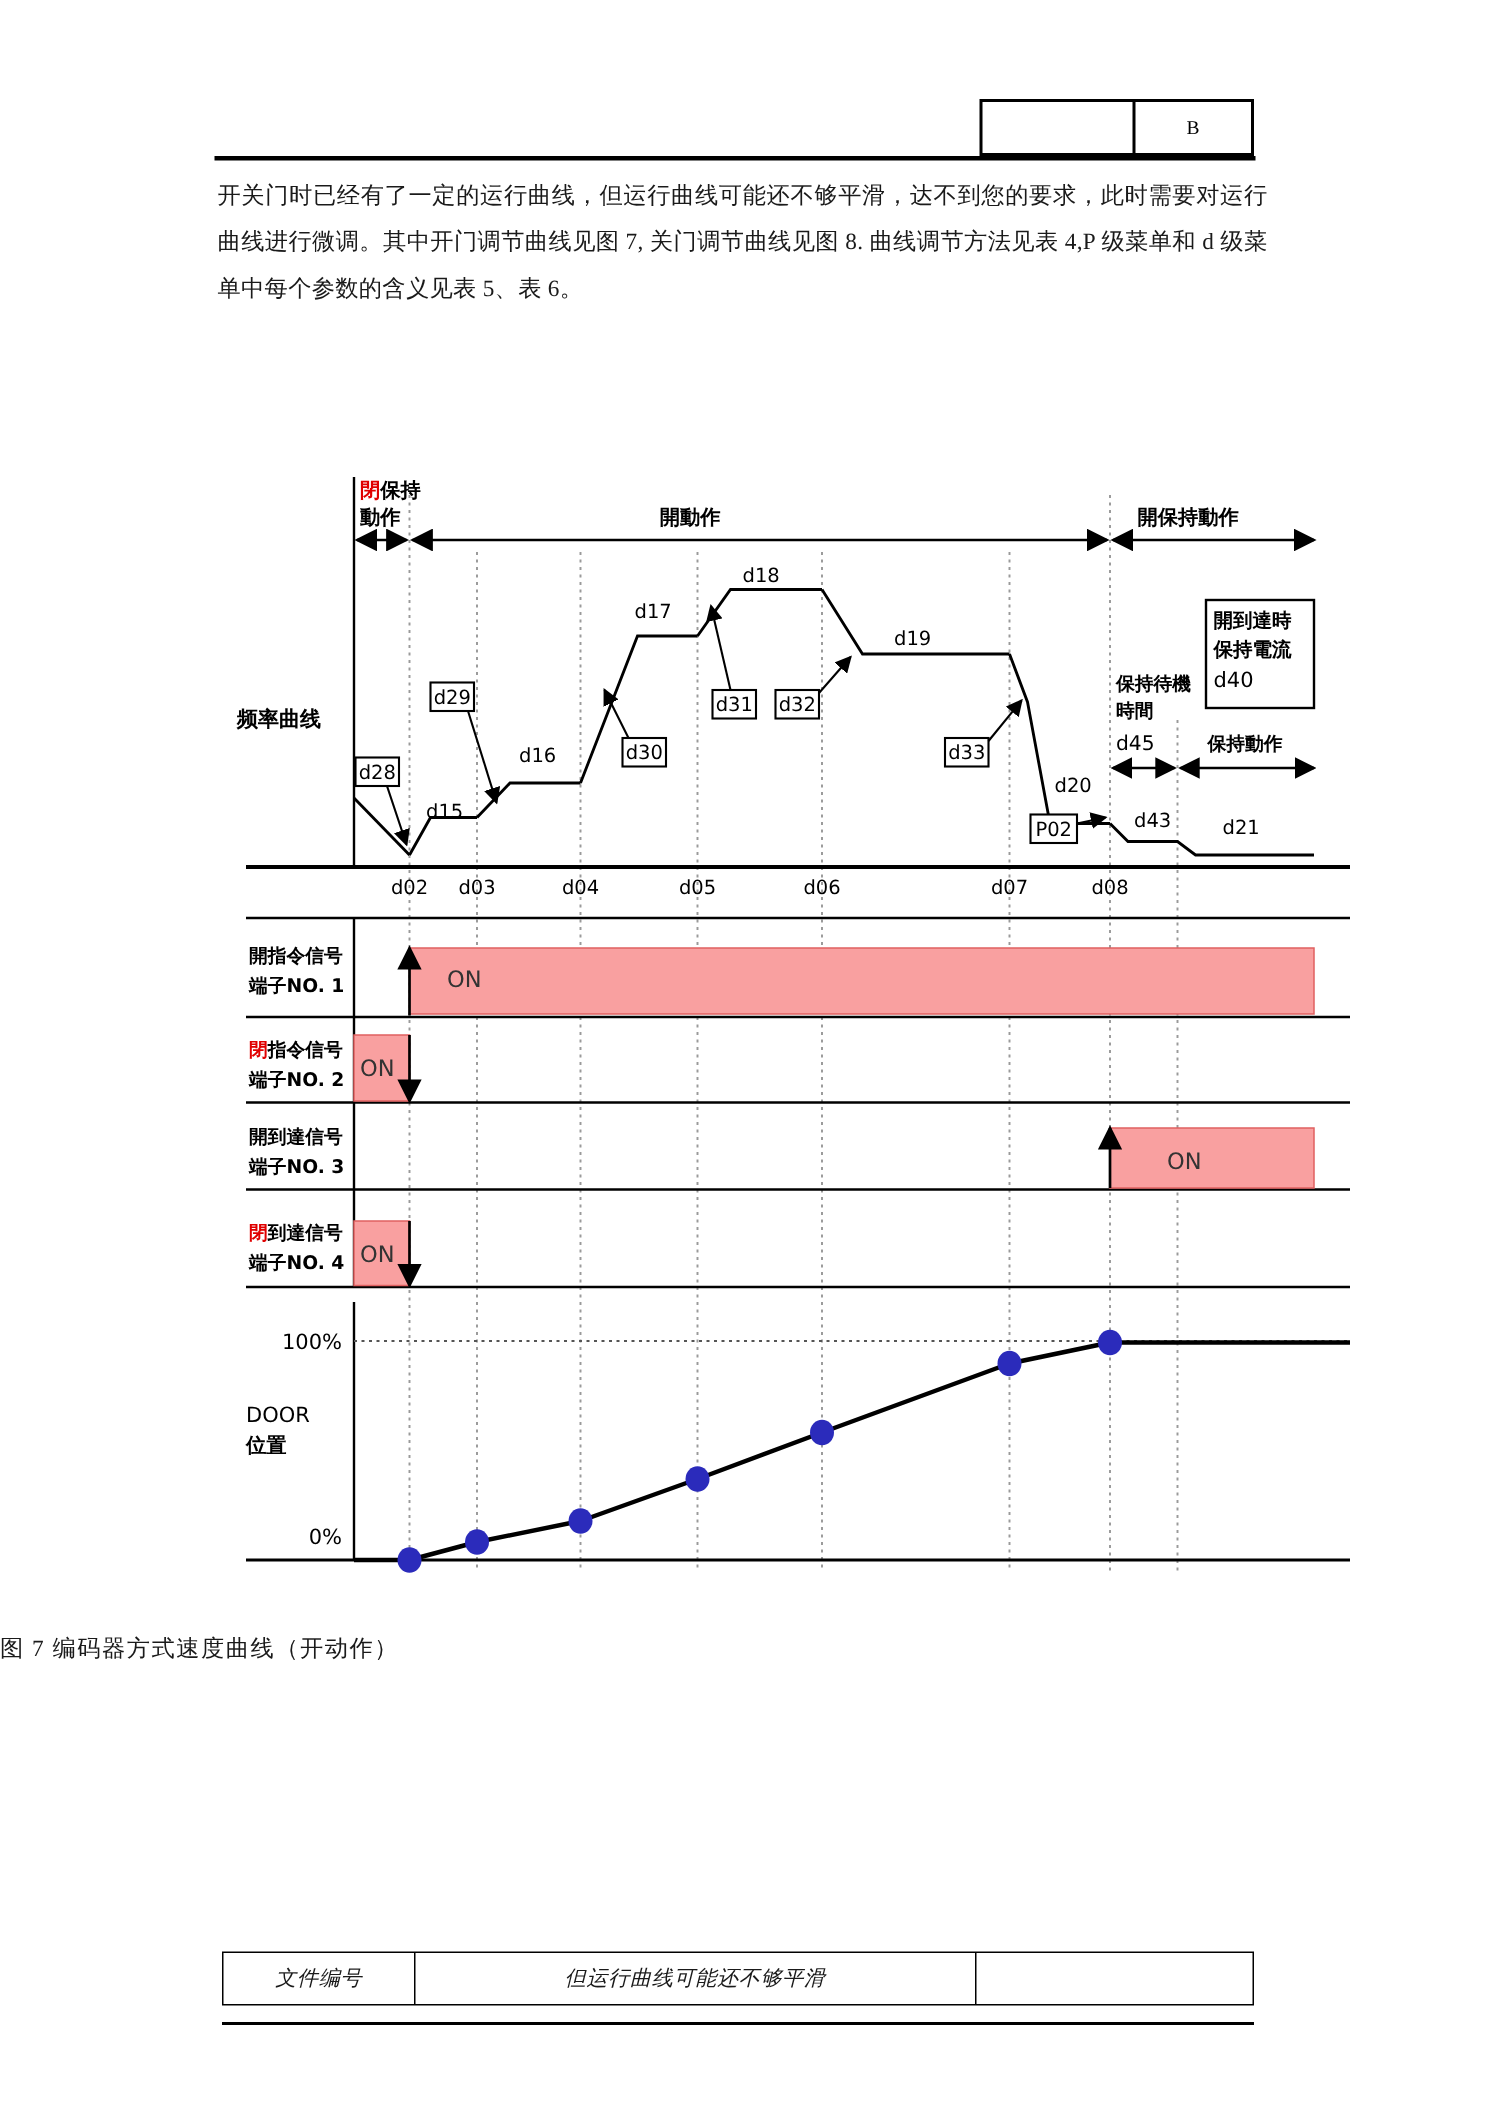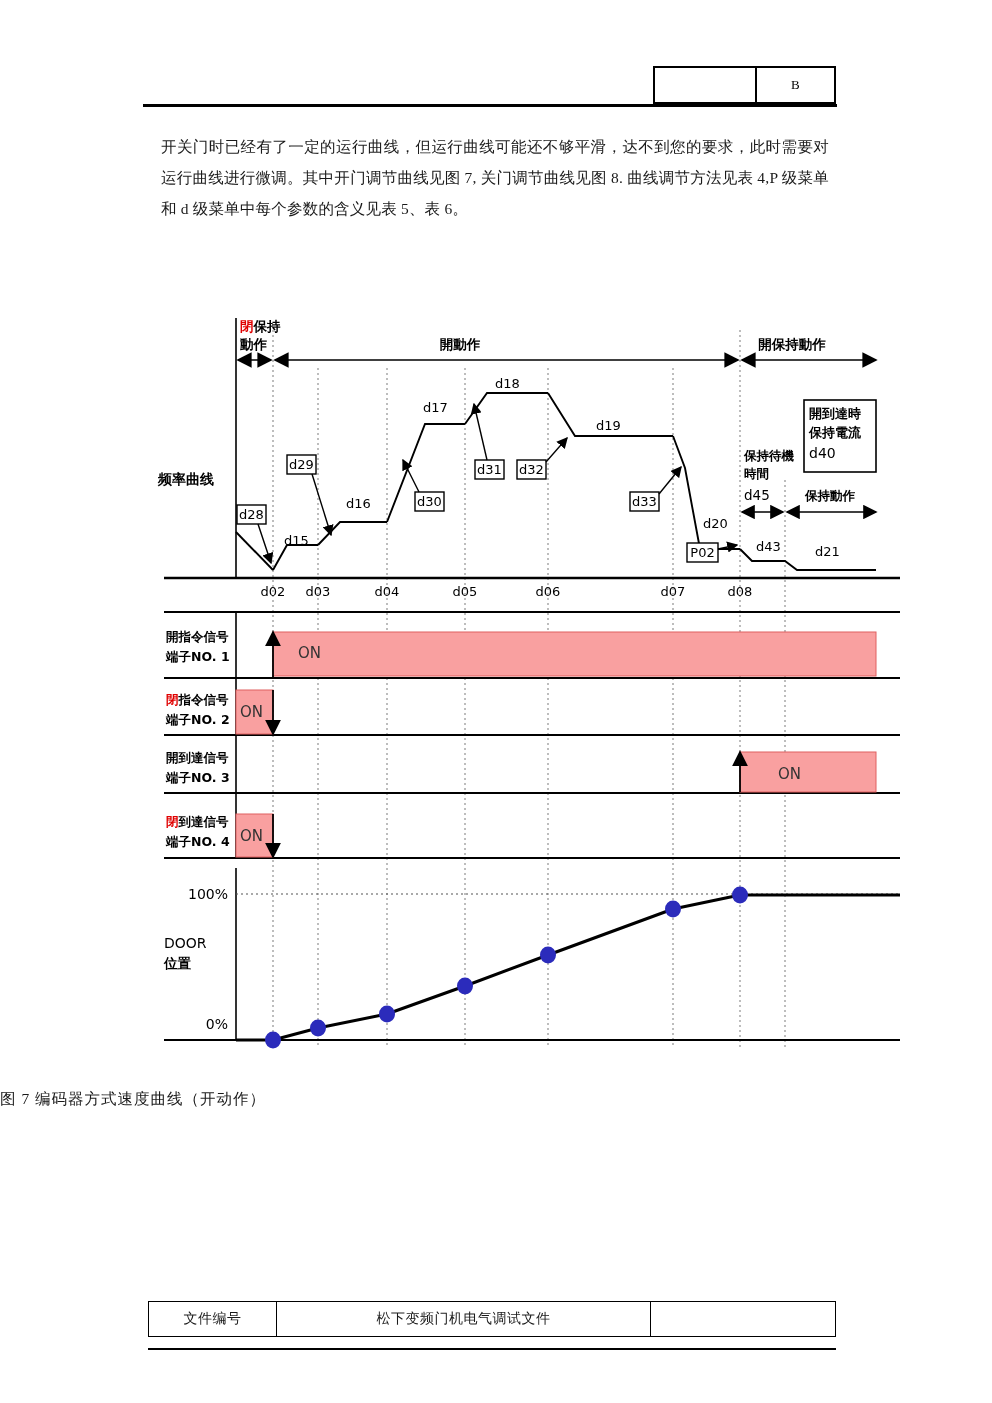--- a/index.html
+++ b/index.html
@@ -52,21 +52,21 @@
     position: absolute;
     left: 145px;
     top: 115px;
     width: 700px;
     font-size: 15.5px;
     line-height: 31px;
     letter-spacing: 0.2px;
     color: #1a1a1a;
     text-align: justify;
   }
-  #body-text p { margin: 16px; text-indent: 0; }
+  #body-text p { margin: 0; text-indent: 0; }
 
   
   #figure {
     position: absolute;
     left: 0px;
     top: 0px;
     width: 992px;
     height: 1090px;
     padding-left: 40px;
   }
@@ -87,20 +87,21 @@
   
   #footer-table {
     position: absolute;
     left: 148px;
     top: 1301px;
     width: 688px;
     height: 36px;
     border: 1.5px solid #000;
     box-sizing: border-box;
     display: flex;
+    font-style: italic;
   }
   #footer-table .fcell {
     box-sizing: border-box;
     display: flex;
     align-items: center;
     justify-content: center;
     font-size: 14px;
     letter-spacing: 0.5px;
     color: #1a1a1a;
   }
@@ -346,15 +347,15 @@
     </g>
   </g>
 
 </svg>
 </div>
 
 <div id="fig-caption">图 7   编码器方式速度曲线（开动作）</div>
 
 <div id="footer-table">
   <div class="fcell c1">文件编号</div>
-  <div class="fcell c2">松下变频门机电气调试文件</div>
+  <div class="fcell c2">但运行曲线可能还不够平滑</div>
 </div>
 <div id="footer-rule"></div>
 
 </body></html>

